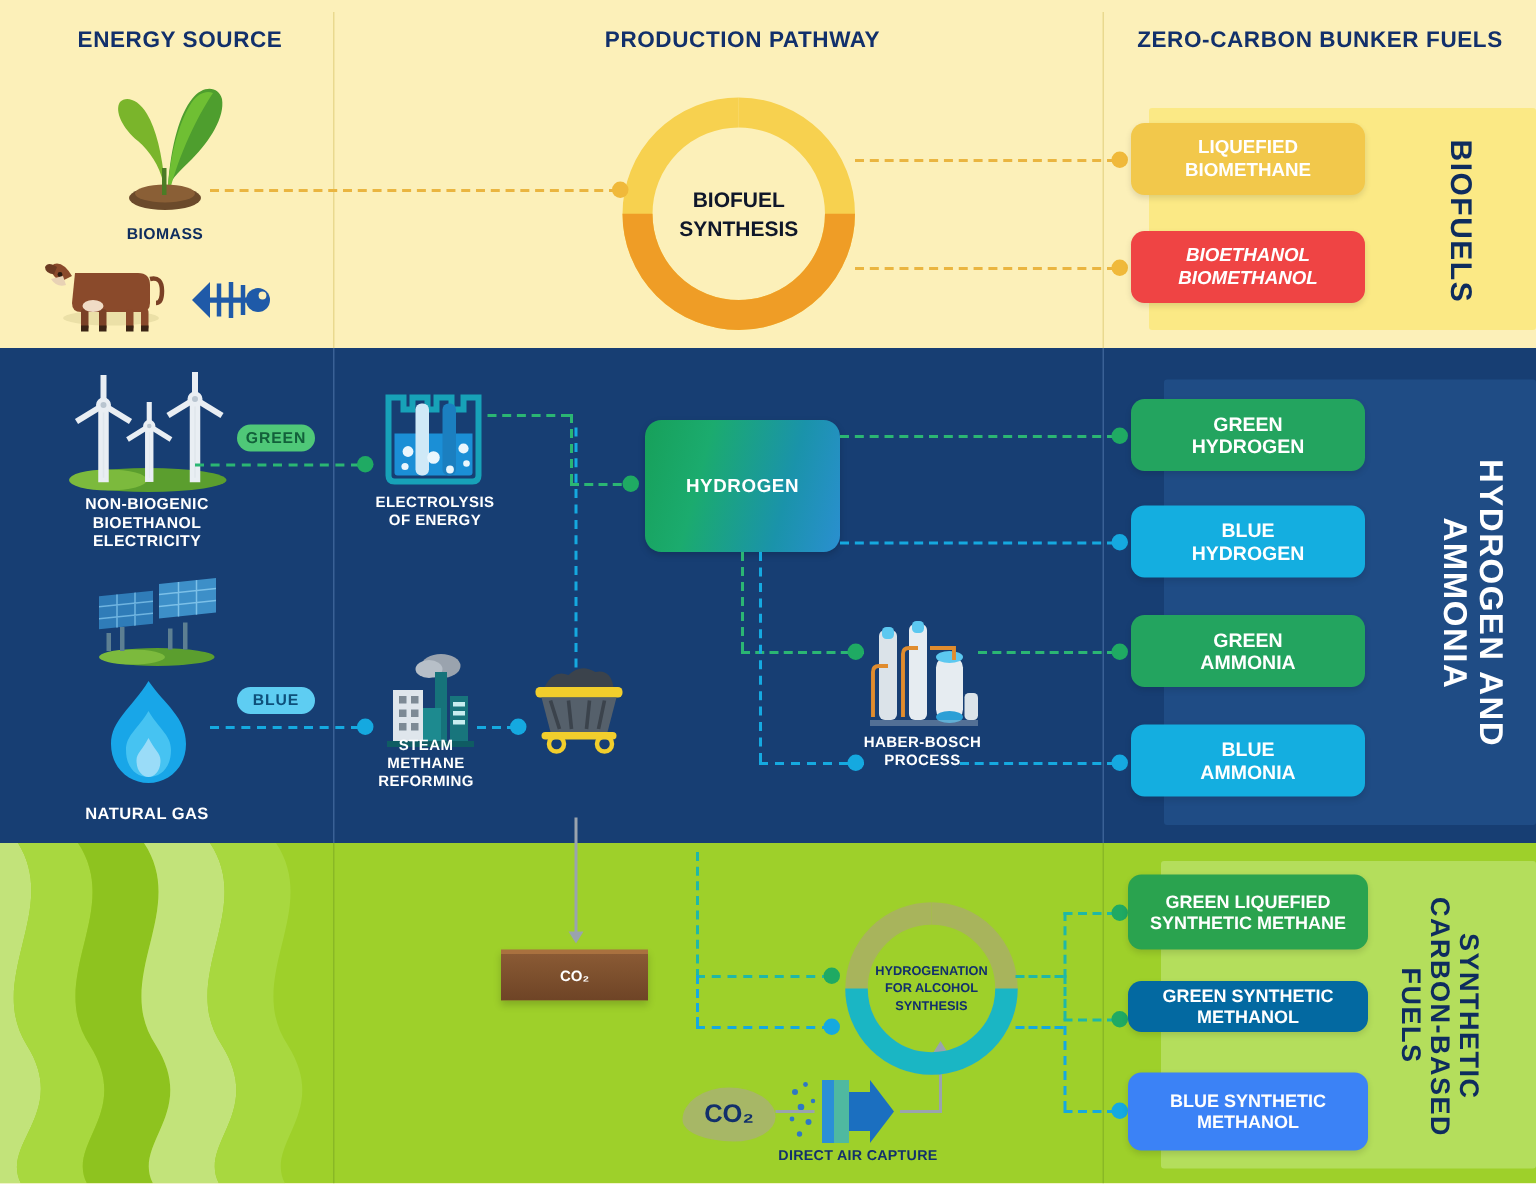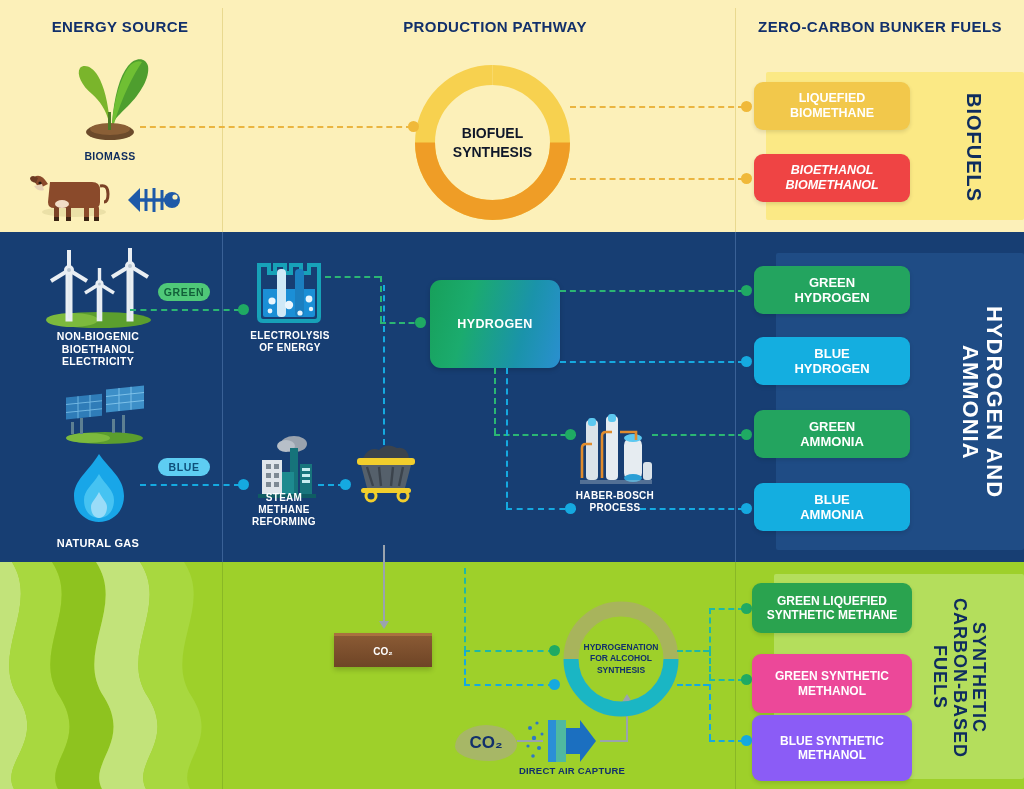--- a/index.html
+++ b/index.html
@@ -66,22 +66,22 @@
 
   .f-lng   { left:754px; top:82px;  width:156px; height:48px; background:#f2c84b; font-size:12.5px; }
   .f-bioet { left:754px; top:154px; width:156px; height:48px; background:#ef4444; font-size:12.5px;font-style:italic; }
 
   .f-gh2   { left:754px; top:266px; width:156px; height:48px; background:#23a45f; }
   .f-bh2   { left:754px; top:337px; width:156px; height:48px; background:#14aee0; }
   .f-gnh3  { left:754px; top:410px; width:156px; height:48px; background:#23a45f; }
   .f-bnh3  { left:754px; top:483px; width:156px; height:48px; background:#14aee0; }
 
   .f-glsm  { left:752px; top:583px; width:160px; height:50px; background:#2aa34f; font-size:12px;}
-  .f-gsm   { left:752px; top:654px; width:160px; height:59px; background:#ec4899; font-size:12px;}
-  .f-bsm   { left:752px; top:715px; width:160px; height:66px; background:#8b5cf6; font-size:12px;}
+  .f-gsm   { left:752px; top:654px; width:160px; height:34px; background:#0369a1; font-size:12px;}
+  .f-bsm   { left:752px; top:715px; width:160px; height:52px; background:#3b82f6; font-size:12px;}
 
   
   .node-label{
     position:absolute; text-align:center; font-weight:bold;
     letter-spacing:.3px; line-height:1.2; white-space:pre-line;
   }
   .lbl-dark { color:#0e2c5e; }
   .lbl-light{ color:#ffffff; }
 
   

